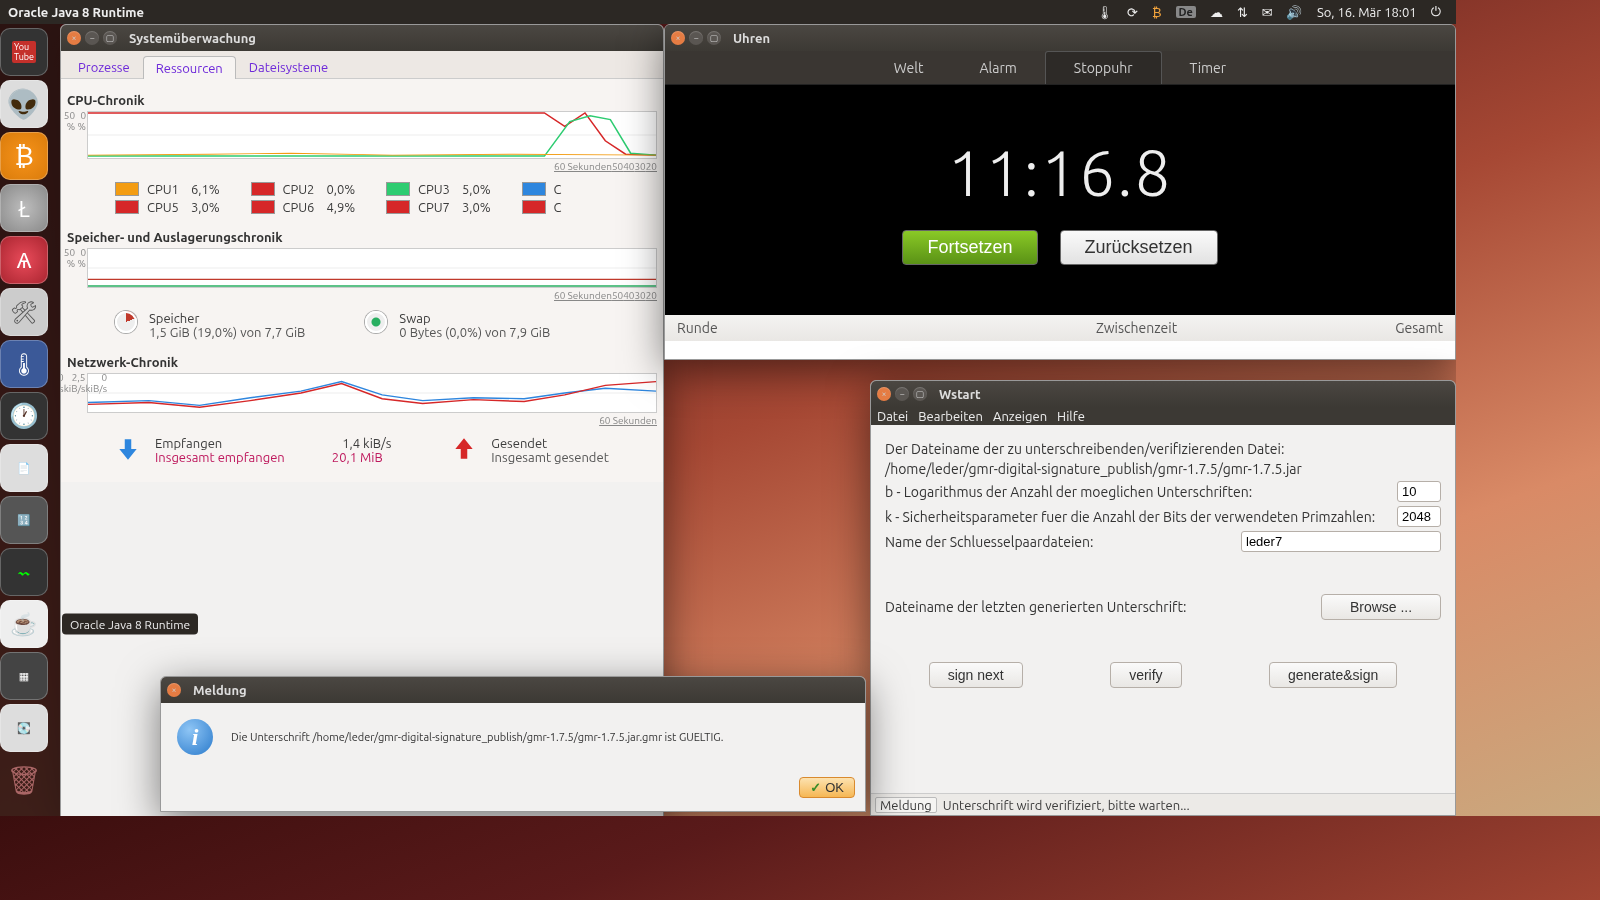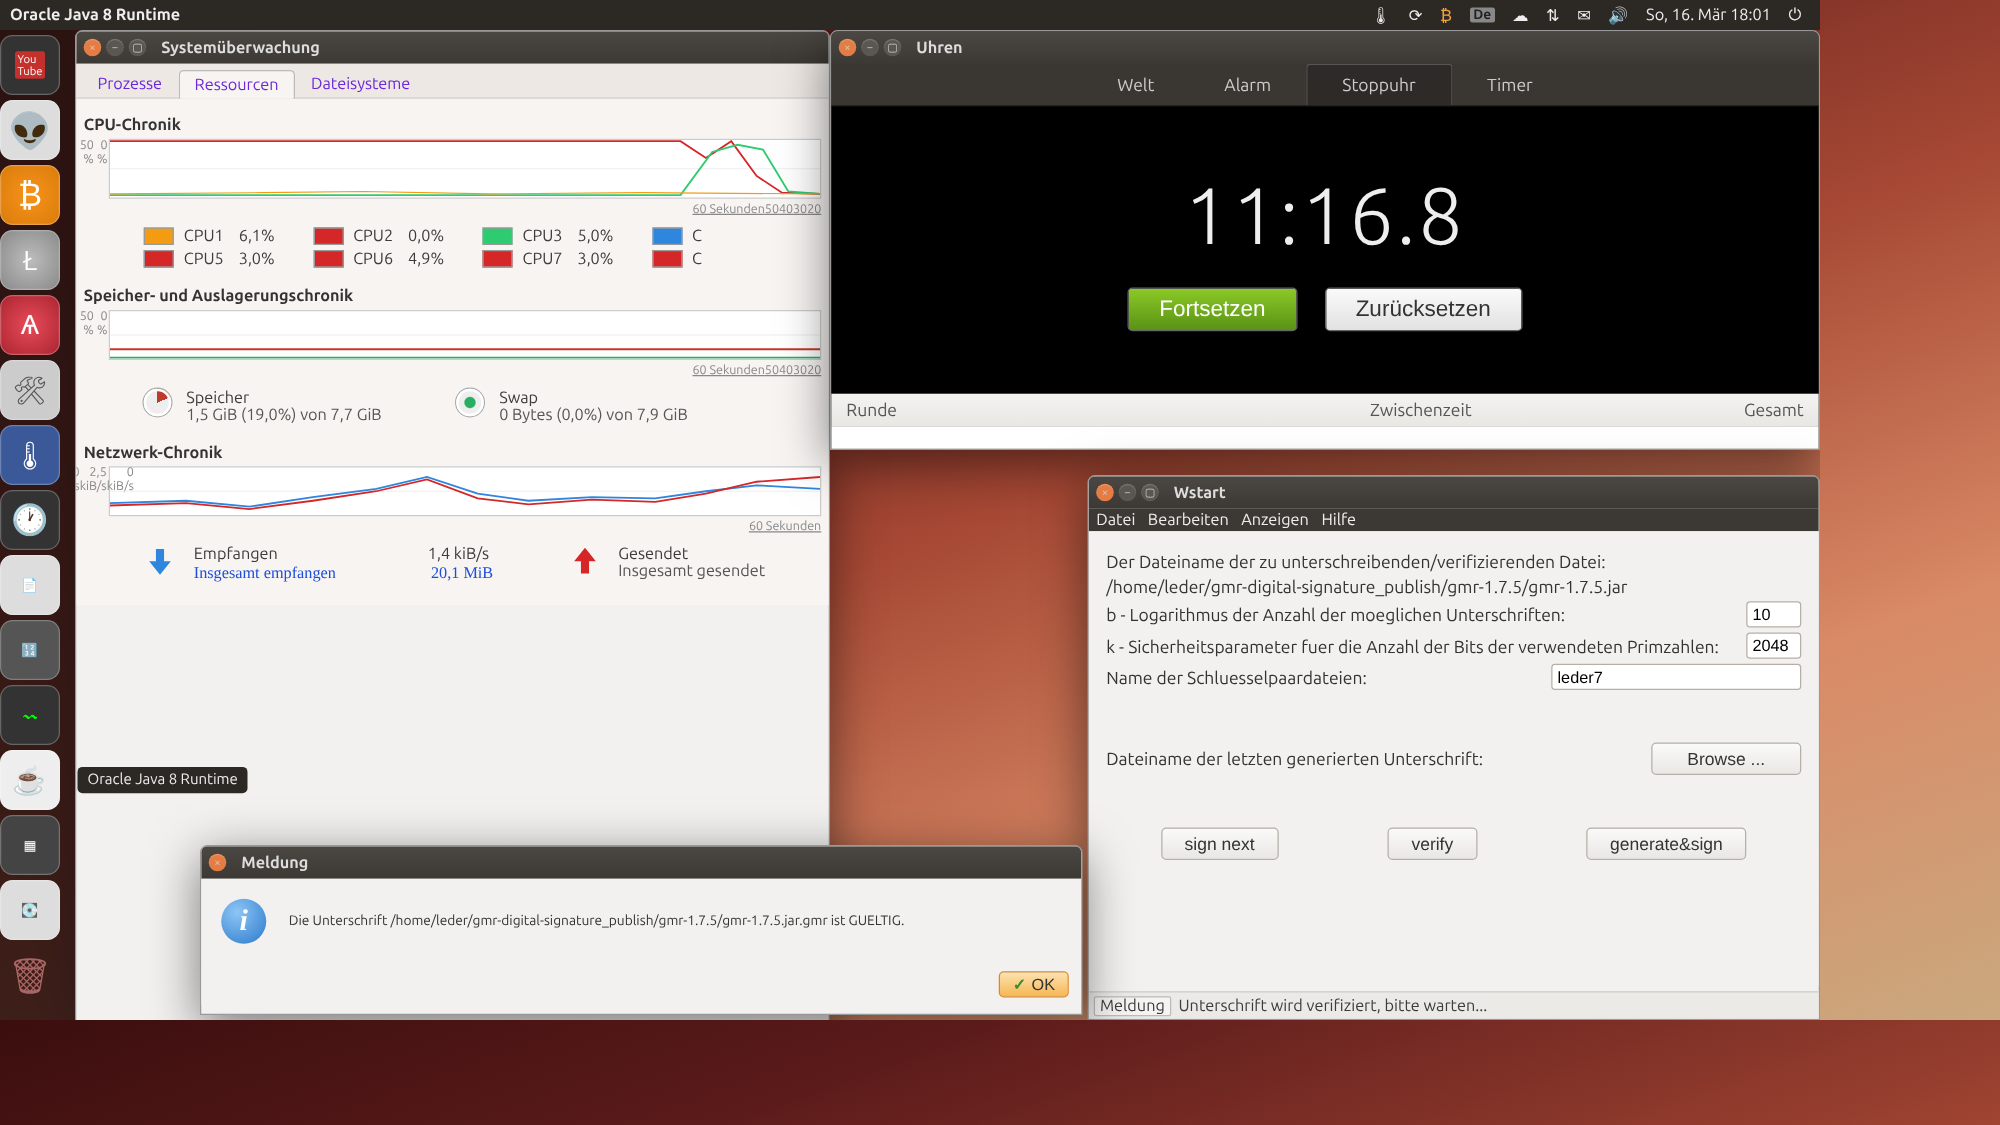--- a/index.html
+++ b/index.html
@@ -290,21 +290,21 @@
     <div class="net-row">
       <div class="net-item">
         <svg class="arrow-ico" viewBox="0 0 24 24">
             <path d="M12 22 L4 12 H9 V3 H15 V12 H20 Z" fill="#2e86de"></path>
           </svg>
         <div>
           <div style="display:flex;gap:120px;">
               <span>Empfangen</span>
               <span>1,4 kiB/s</span>
             </div>
-          <div style="display:flex;gap:76px;color:#1d4ed8;font-family:Liberation Serif, serif;">
+          <div style="display:flex;gap:47px;color:#be185d;">
               <span>Insgesamt empfangen</span>
               <span>20,1 MiB</span>
             </div>
         </div>
       </div>
       <div class="net-item">
         <svg class="arrow-ico" viewBox="0 0 24 24">
             <path d="M12 2 L20 12 H15 V21 H9 V12 H4 Z" fill="#d62728"></path>
           </svg>
         <div>

